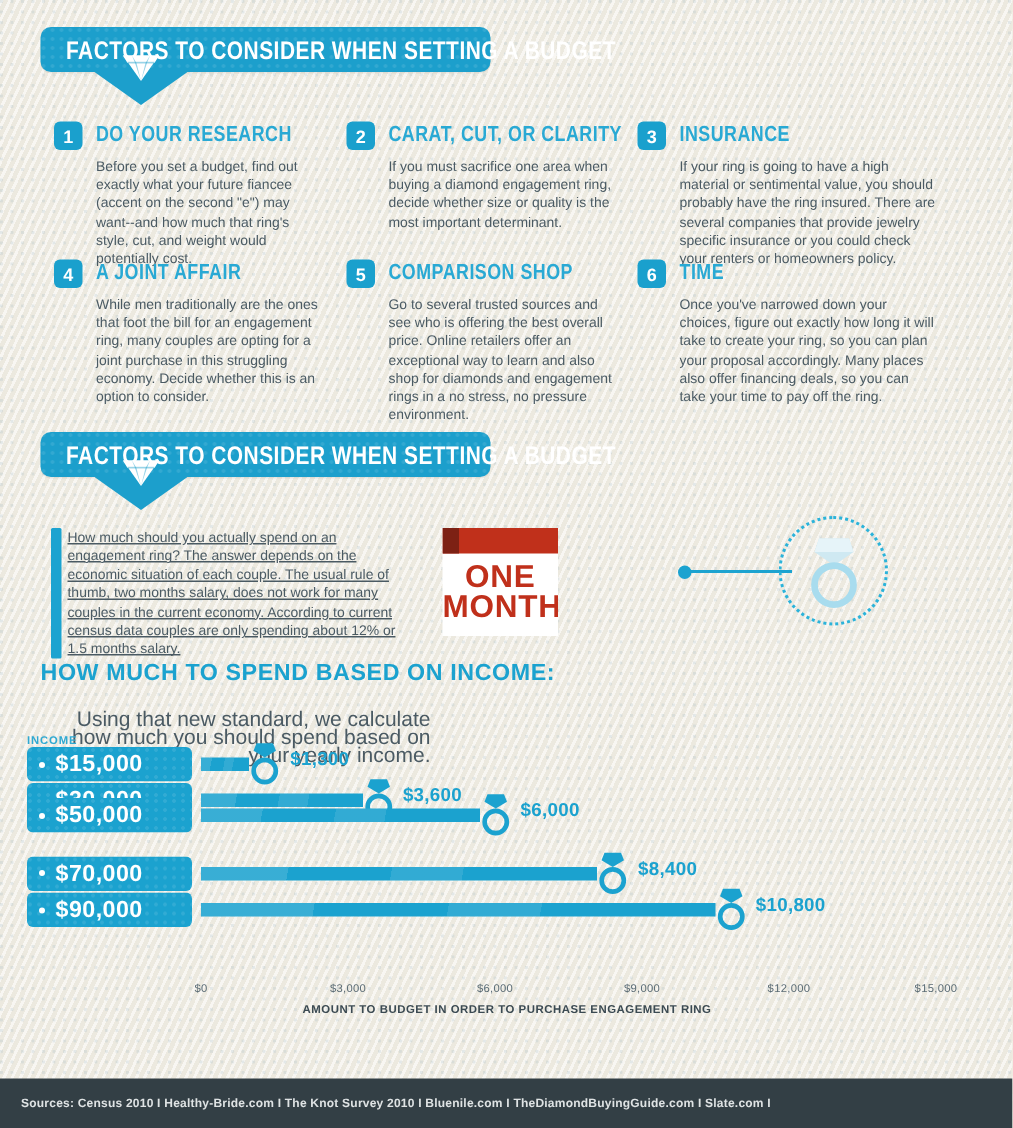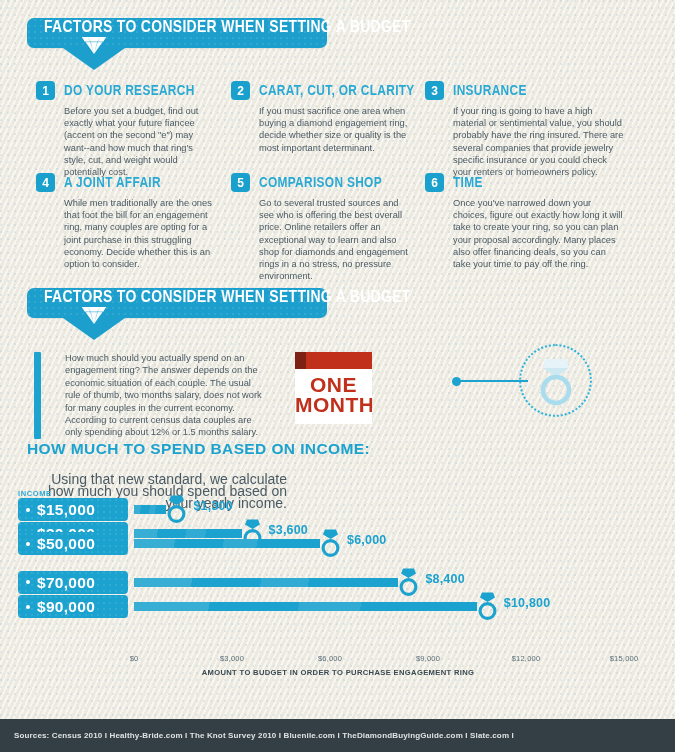--- a/index.html
+++ b/index.html
@@ -48,21 +48,21 @@
     position: absolute;
     background: #1c9fcc;
     border-radius: 7px;
     box-shadow: 0 1px 0 rgba(0,0,0,0.06);
   }
   .banner-inner {
     background-image:
       radial-gradient(circle at 2px 2px, rgba(255,255,255,0.10) 1px, transparent 1.5px);
     background-size: 6px 6px;
     width: 100%; height: 100%;
-    display: flex; align-items: flex-start;
+    display: flex; align-items: center;
     border-radius: 7px;
   }
   .banner-title {
     color: #ffffff;
     font-size: 17px;
     line-height: 1;
     margin-left: 17px;
   }
   
   .banner-tail {
@@ -124,21 +124,22 @@
   #intro-rule {
     width: 7px;
     background: #1ca3d0;
     flex: 0 0 auto;
     border-radius: 1px;
   }
   #intro-text {
     color: #4a5a63;
     font-size: 9.3px;
     line-height: 12.4px;
-    margin-left: 24px;
+    margin-left: 4px;
+    text-decoration: underline;
   }
 
   
   .month-card {
     position: absolute;
     background: #ffffff;
     overflow: hidden;
   }
   .month-top {
     height: 17px;

